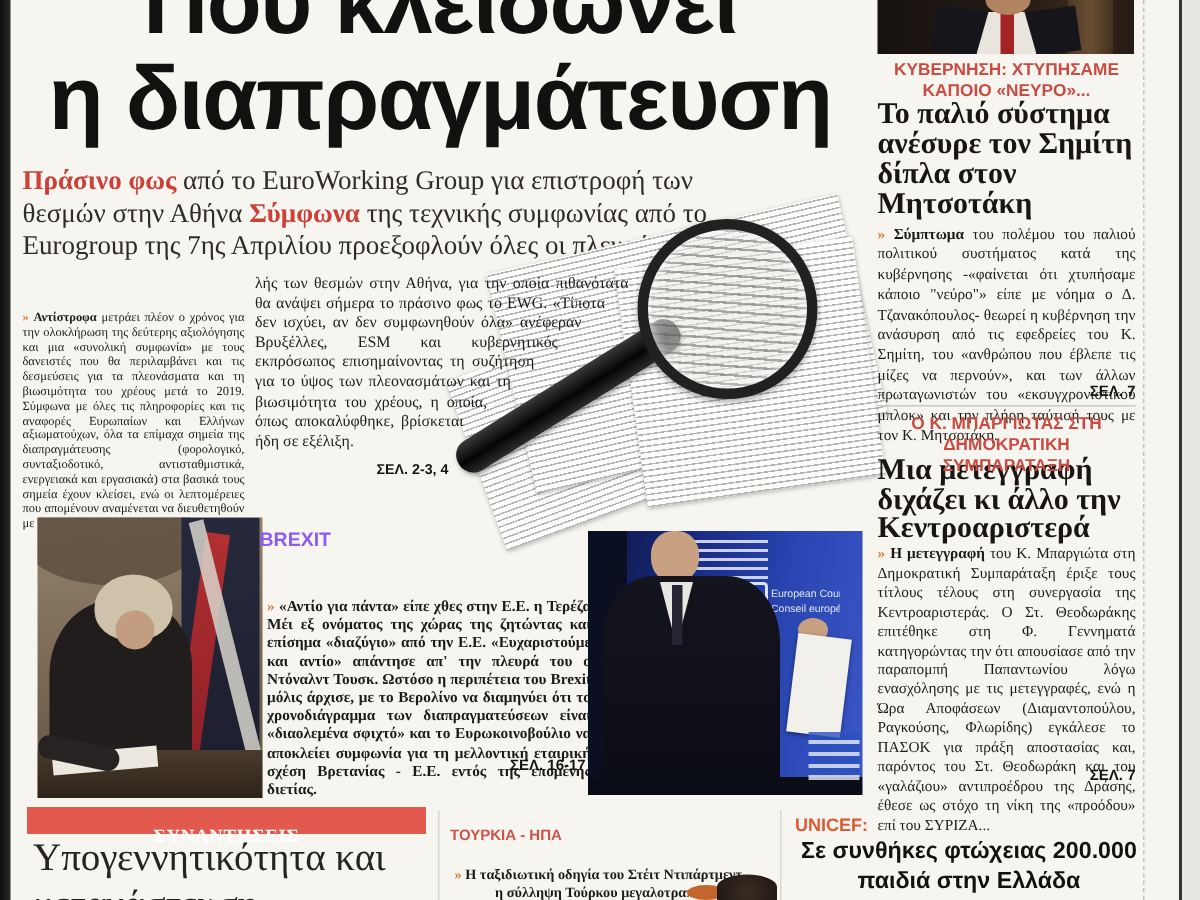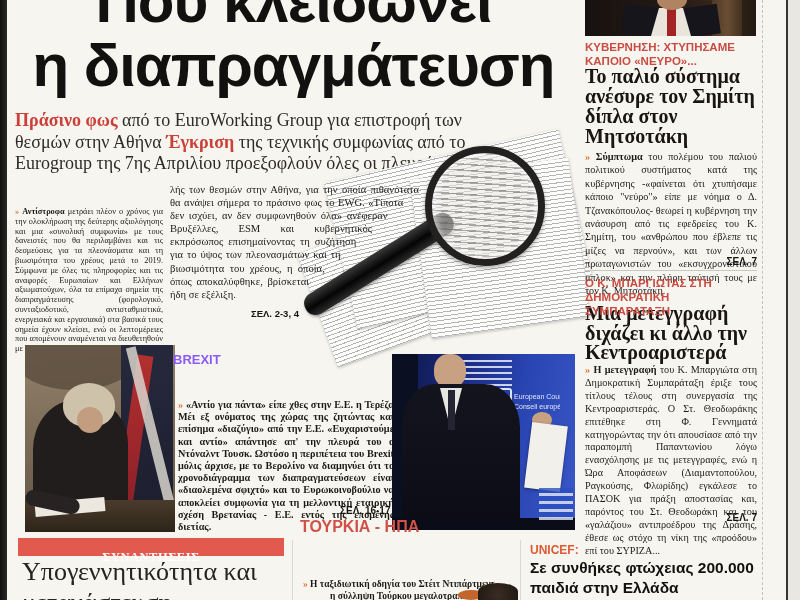--- a/index.html
+++ b/index.html
@@ -1,19 +1,19 @@
 <!DOCTYPE html>
 <html><head>
 <meta charset="utf-8">
 <style>
   html,body{margin:0;padding:0;background:#e9e7e2;}
   #page{position:relative;width:800px;height:600px;overflow:hidden;
         background:#f7f5f0;font-family:"Liberation Serif",serif;}
   .abs{position:absolute;}
-  .sans{font-family:"Liberation Sans",sans-serif;}
+  .sans{font-family:"Liberation Sans",sans-serif;text-align:center;}
   .serif{font-family:"Liberation Serif",serif;}
 
   
   .left-bar{left:0;top:0;width:7px;height:600px;background:linear-gradient(90deg,#0e0e0e,#2a2a28);}
   .right-perf{left:762px;top:0;width:0;height:600px;border-left:1px dashed #c6c2b9;}
   .right-dark{left:786px;top:0;width:2px;height:600px;background:#383530;}
   .right-margin{left:788px;top:0;width:12px;height:600px;background:#e9e7e2;}
   .col-rule{width:1px;background:#dcd8d0;}
 
   
@@ -138,21 +138,21 @@
   .cen-body{left:585px;top:364px;width:172px;font-size:10.2px;line-height:12.9px;
       text-align:justify;color:#1d1b18;}
   .cen-ref{left:585px;top:512px;width:172px;text-align:right;font-size:10px;}
 
   
   .meet-bar{left:18px;top:538px;width:266px;height:18px;background:#e15a4d;
       display:flex;align-items:center;justify-content:center;}
   .meet-label{font-family:Liberation Serif, serif;font-weight:bold;font-size:12.5px;
       letter-spacing:.5px;color:#ffffff;margin-top:20px;}
   .meet-headline{left:22px;top:556px;width:272px;font-size:26px;line-height:31px;color:#262420;}
-  .turkey-kicker{left:300px;top:518px;font-weight:bold;font-size:16px;color:#cf5147;}
+  .turkey-kicker{left:300px;top:552px;font-weight:bold;font-size:10px;color:#cf5147;}
   .turkey-headline{left:300px;top:553px;width:220px;font-weight:bold;font-size:17.5px;color:#121110;}
   .turkey-body{left:300px;top:579px;width:200px;font-size:9.5px;line-height:11.5px;font-weight:600;
       text-align:center;color:#1d1b18;}
   .frag-head{left:478px;top:583px;width:40px;height:17px;border-radius:50% 50% 0 0;
       background:radial-gradient(circle at 50% 70%,#3a2c22,#1e1712);}
   .frag-orange{left:458px;top:590px;width:26px;height:10px;border-radius:50%;background:#c4662c;}
   .unicef-kicker{left:530px;top:543px;font-weight:bold;font-size:12px;color:#dd5b33;}
   .unicef-headline{left:530px;top:558px;width:232px;font-weight:bold;font-size:15.5px;line-height:19.5px;
       color:#121110;}
 </style>
@@ -162,21 +162,21 @@
 <div id="page">
 
   <div class="abs left-bar"></div>
 
   <h1 class="abs headline" style="margin:0;">
     <span>Πού κλειδώνει</span><br>
     <span>η διαπραγμάτευση</span>
   </h1>
 
   <div class="abs deck">
-    <b>Πράσινο φως</b><span> από το EuroWorking Group για επιστροφή των θεσμών στην Αθήνα </span><b>Έγκριση</b><span> της τεχνικής συμφωνίας από το Eurogroup της 7ης Απριλίου προεξοφλούν όλες οι πλευρές</span>
+    <b>Πράσινο φως</b><span> από το EuroWorking Group για επιστροφή των θεσμών στην Αθήνα </span><b>Σύμφωνα</b><span> της τεχνικής συμφωνίας από το Eurogroup της 7ης Απριλίου προεξοφλούν όλες οι πλευρές</span>
   </div>
 
   <div class="abs docs-photo">
     <div class="sheet sheet2"></div>
     <div class="sheet sheet1"></div>
     <div class="sheet sheet3"></div>
     <div class="handle"></div>
     <div class="lens"></div>
   </div>
 

